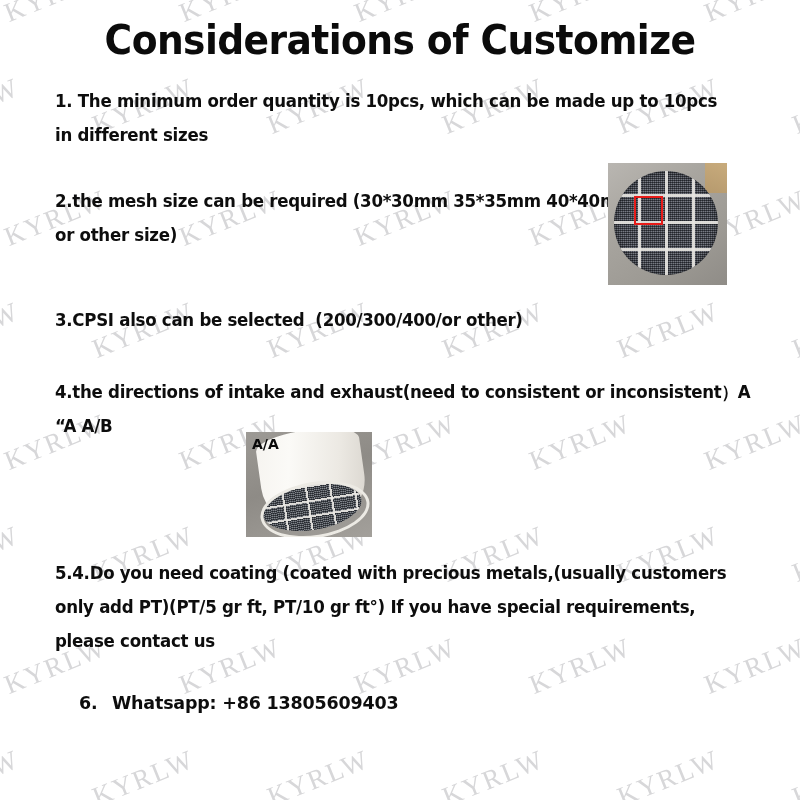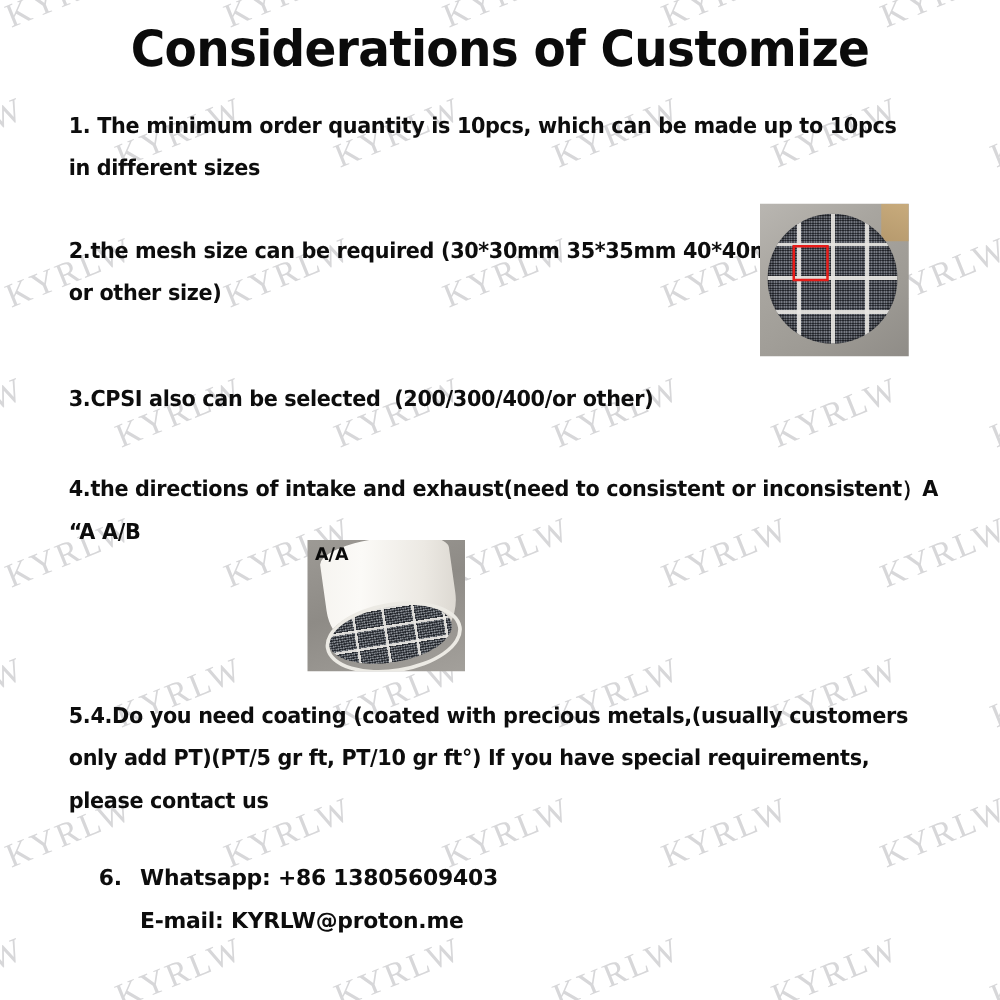--- a/index.html
+++ b/index.html
@@ -317,23 +317,20 @@
     <div class="item item-3">3.CPSI also can be selected  (200/300/400/or other)</div>
 
     <div class="item item-4">4.the directions of intake and exhaust(need to consistent or inconsistent）A “A A/B</div>
 
     <div class="item item-5">5.4.Do you need coating (coated with precious metals,(usually customers only add PT)(PT/5 gr ft, PT/10 gr ft°) If you have special requirements, please contact us</div>
 
     <div class="contact">
       <span class="contact-row">
         <span class="contact-num">6.</span><span>Whatsapp: +86 13805609403</span>
       </span>
-      <span class="contact-row">
-        <span class="contact-indent"></span><span>E-mail: KYRLW@proton.me</span>
-      </span>
     </div>
 
     <div class="photo" id="photo-mesh">
       <div class="corner-tan"></div>
       <div class="disc"></div>
       <div class="grid"></div>
       <div class="cell-highlight"></div>
     </div>
 
     <div class="photo" id="photo-aa">

